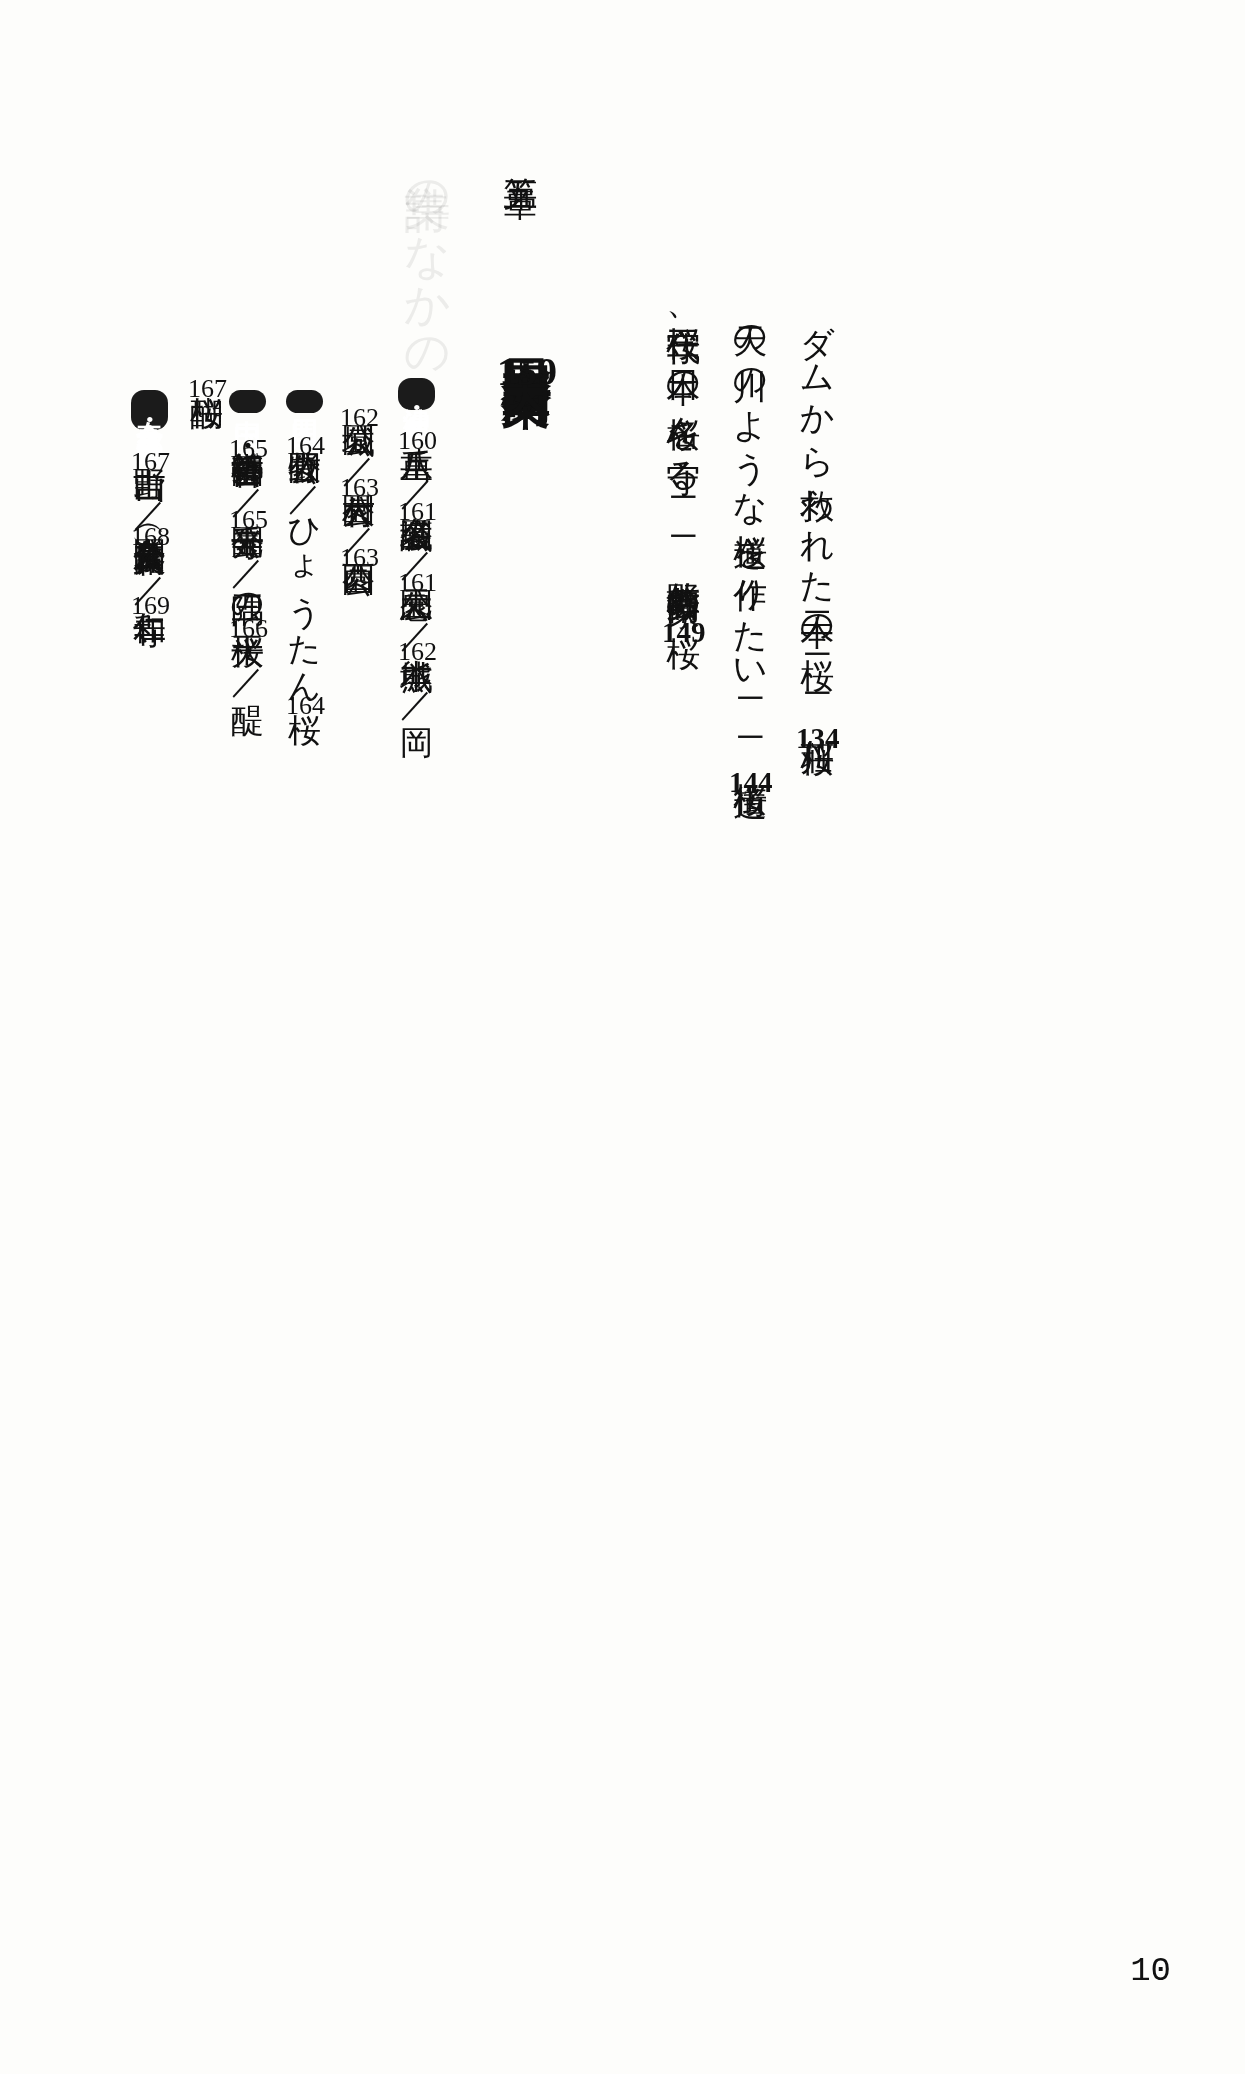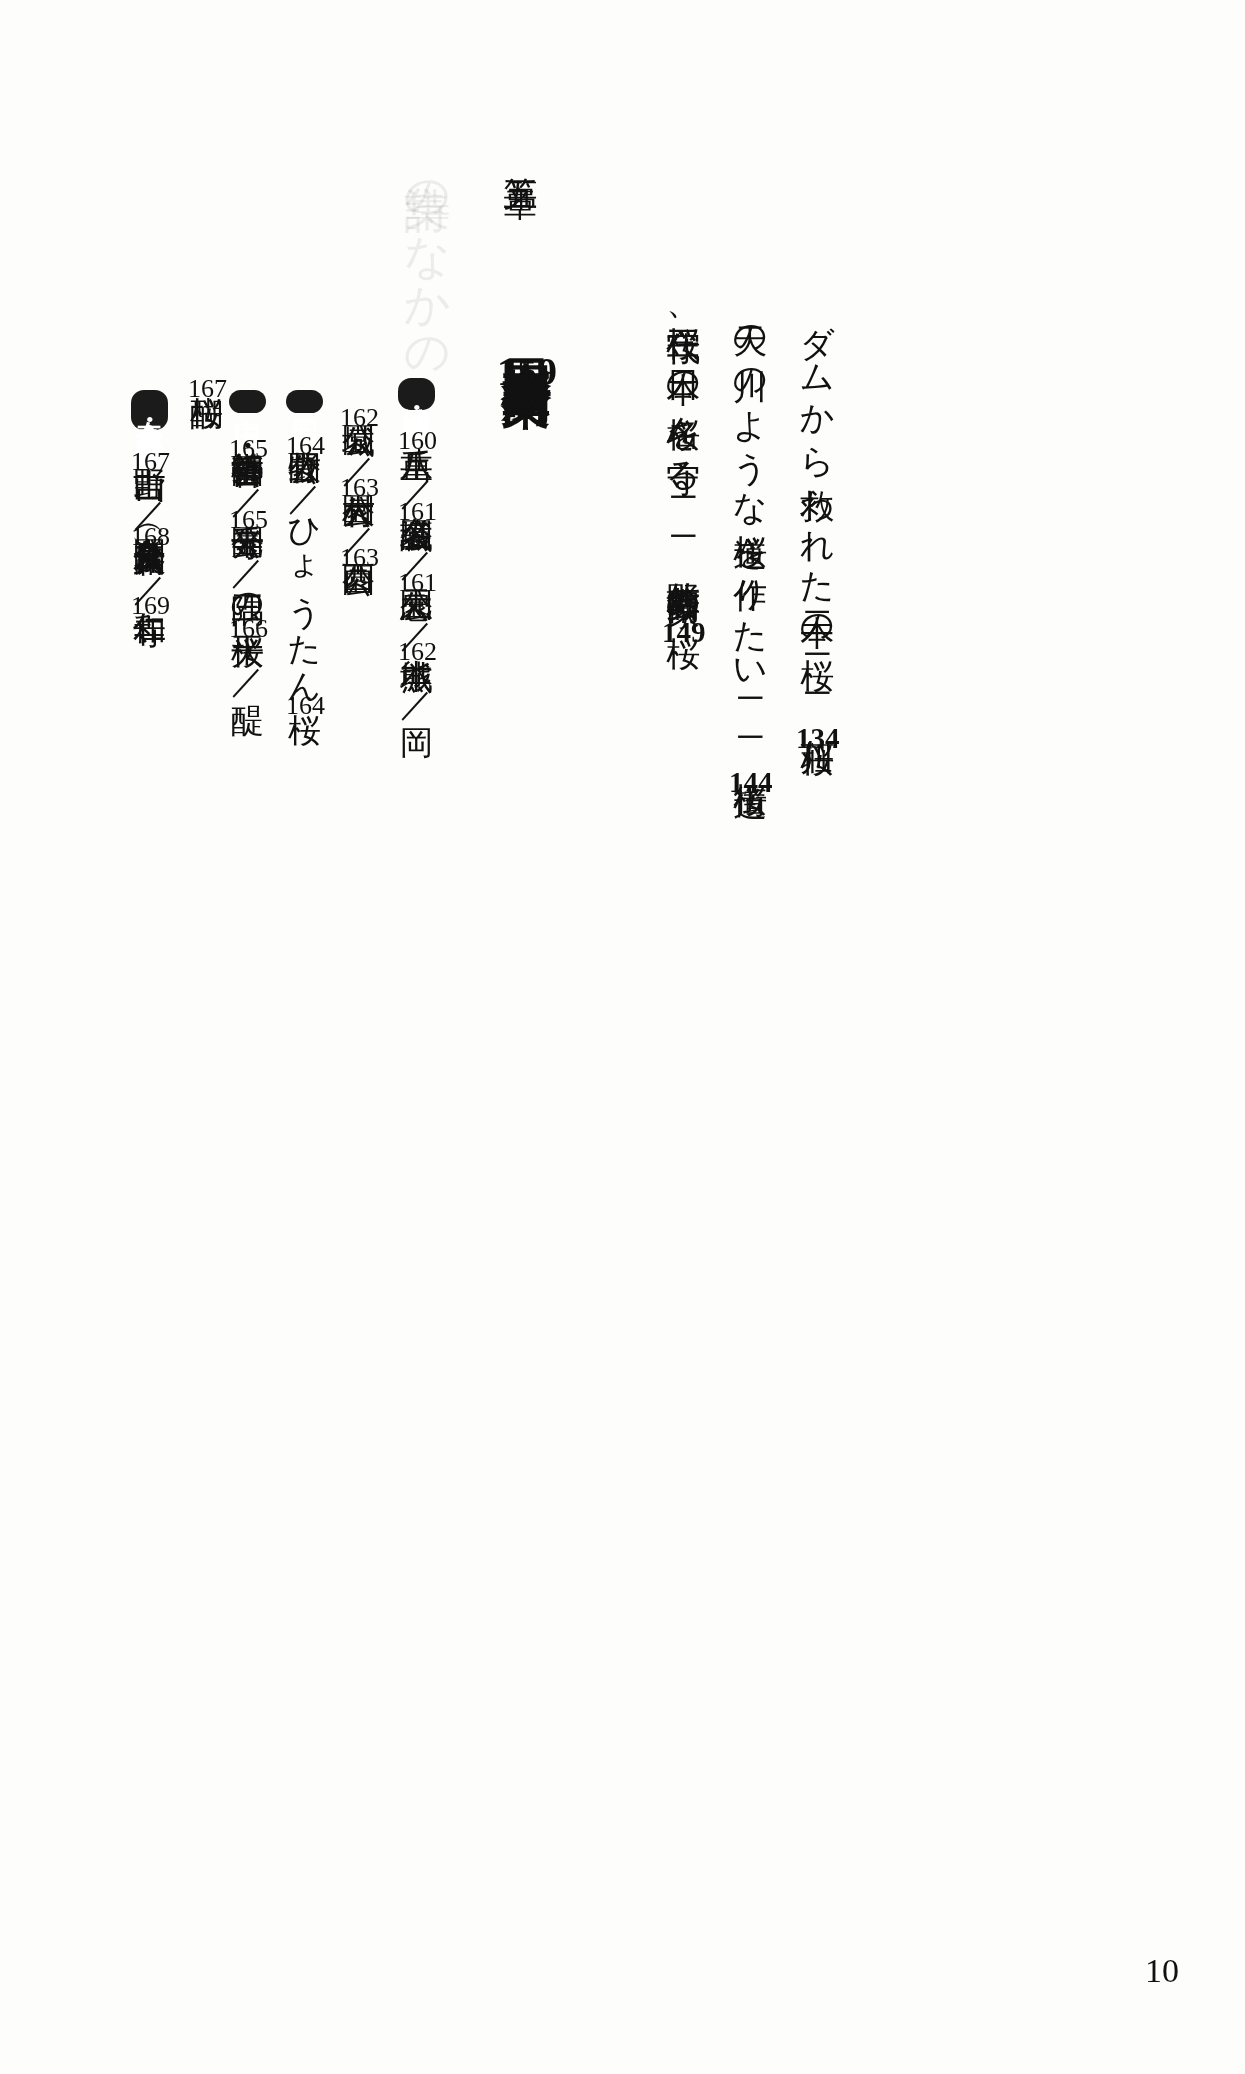--- a/index.html
+++ b/index.html
@@ -115,24 +115,24 @@
     transform: translateX(1px);
   }
   .entry-col .sl {
     display: inline-block;
     transform: translateY(0px);
   }
 
   
   #folio {
     position: absolute;
-    right: 66px;
+    right: 74px;
     bottom: 84px;
     font-size: 34px;
-    font-family: Liberation Serif, serif;
+    font-family: Liberation Mono, monospace;
   }
 </style>
 </head>
 <body>
 
 <div id="page">
 
   <div class="ghost" style="top:150px; left:400px; font-size:46px; line-height:1.2;">詩集のなかの</div>
 
   <div class="vwrap cont-col" style="left:795px; height:1100px;">

